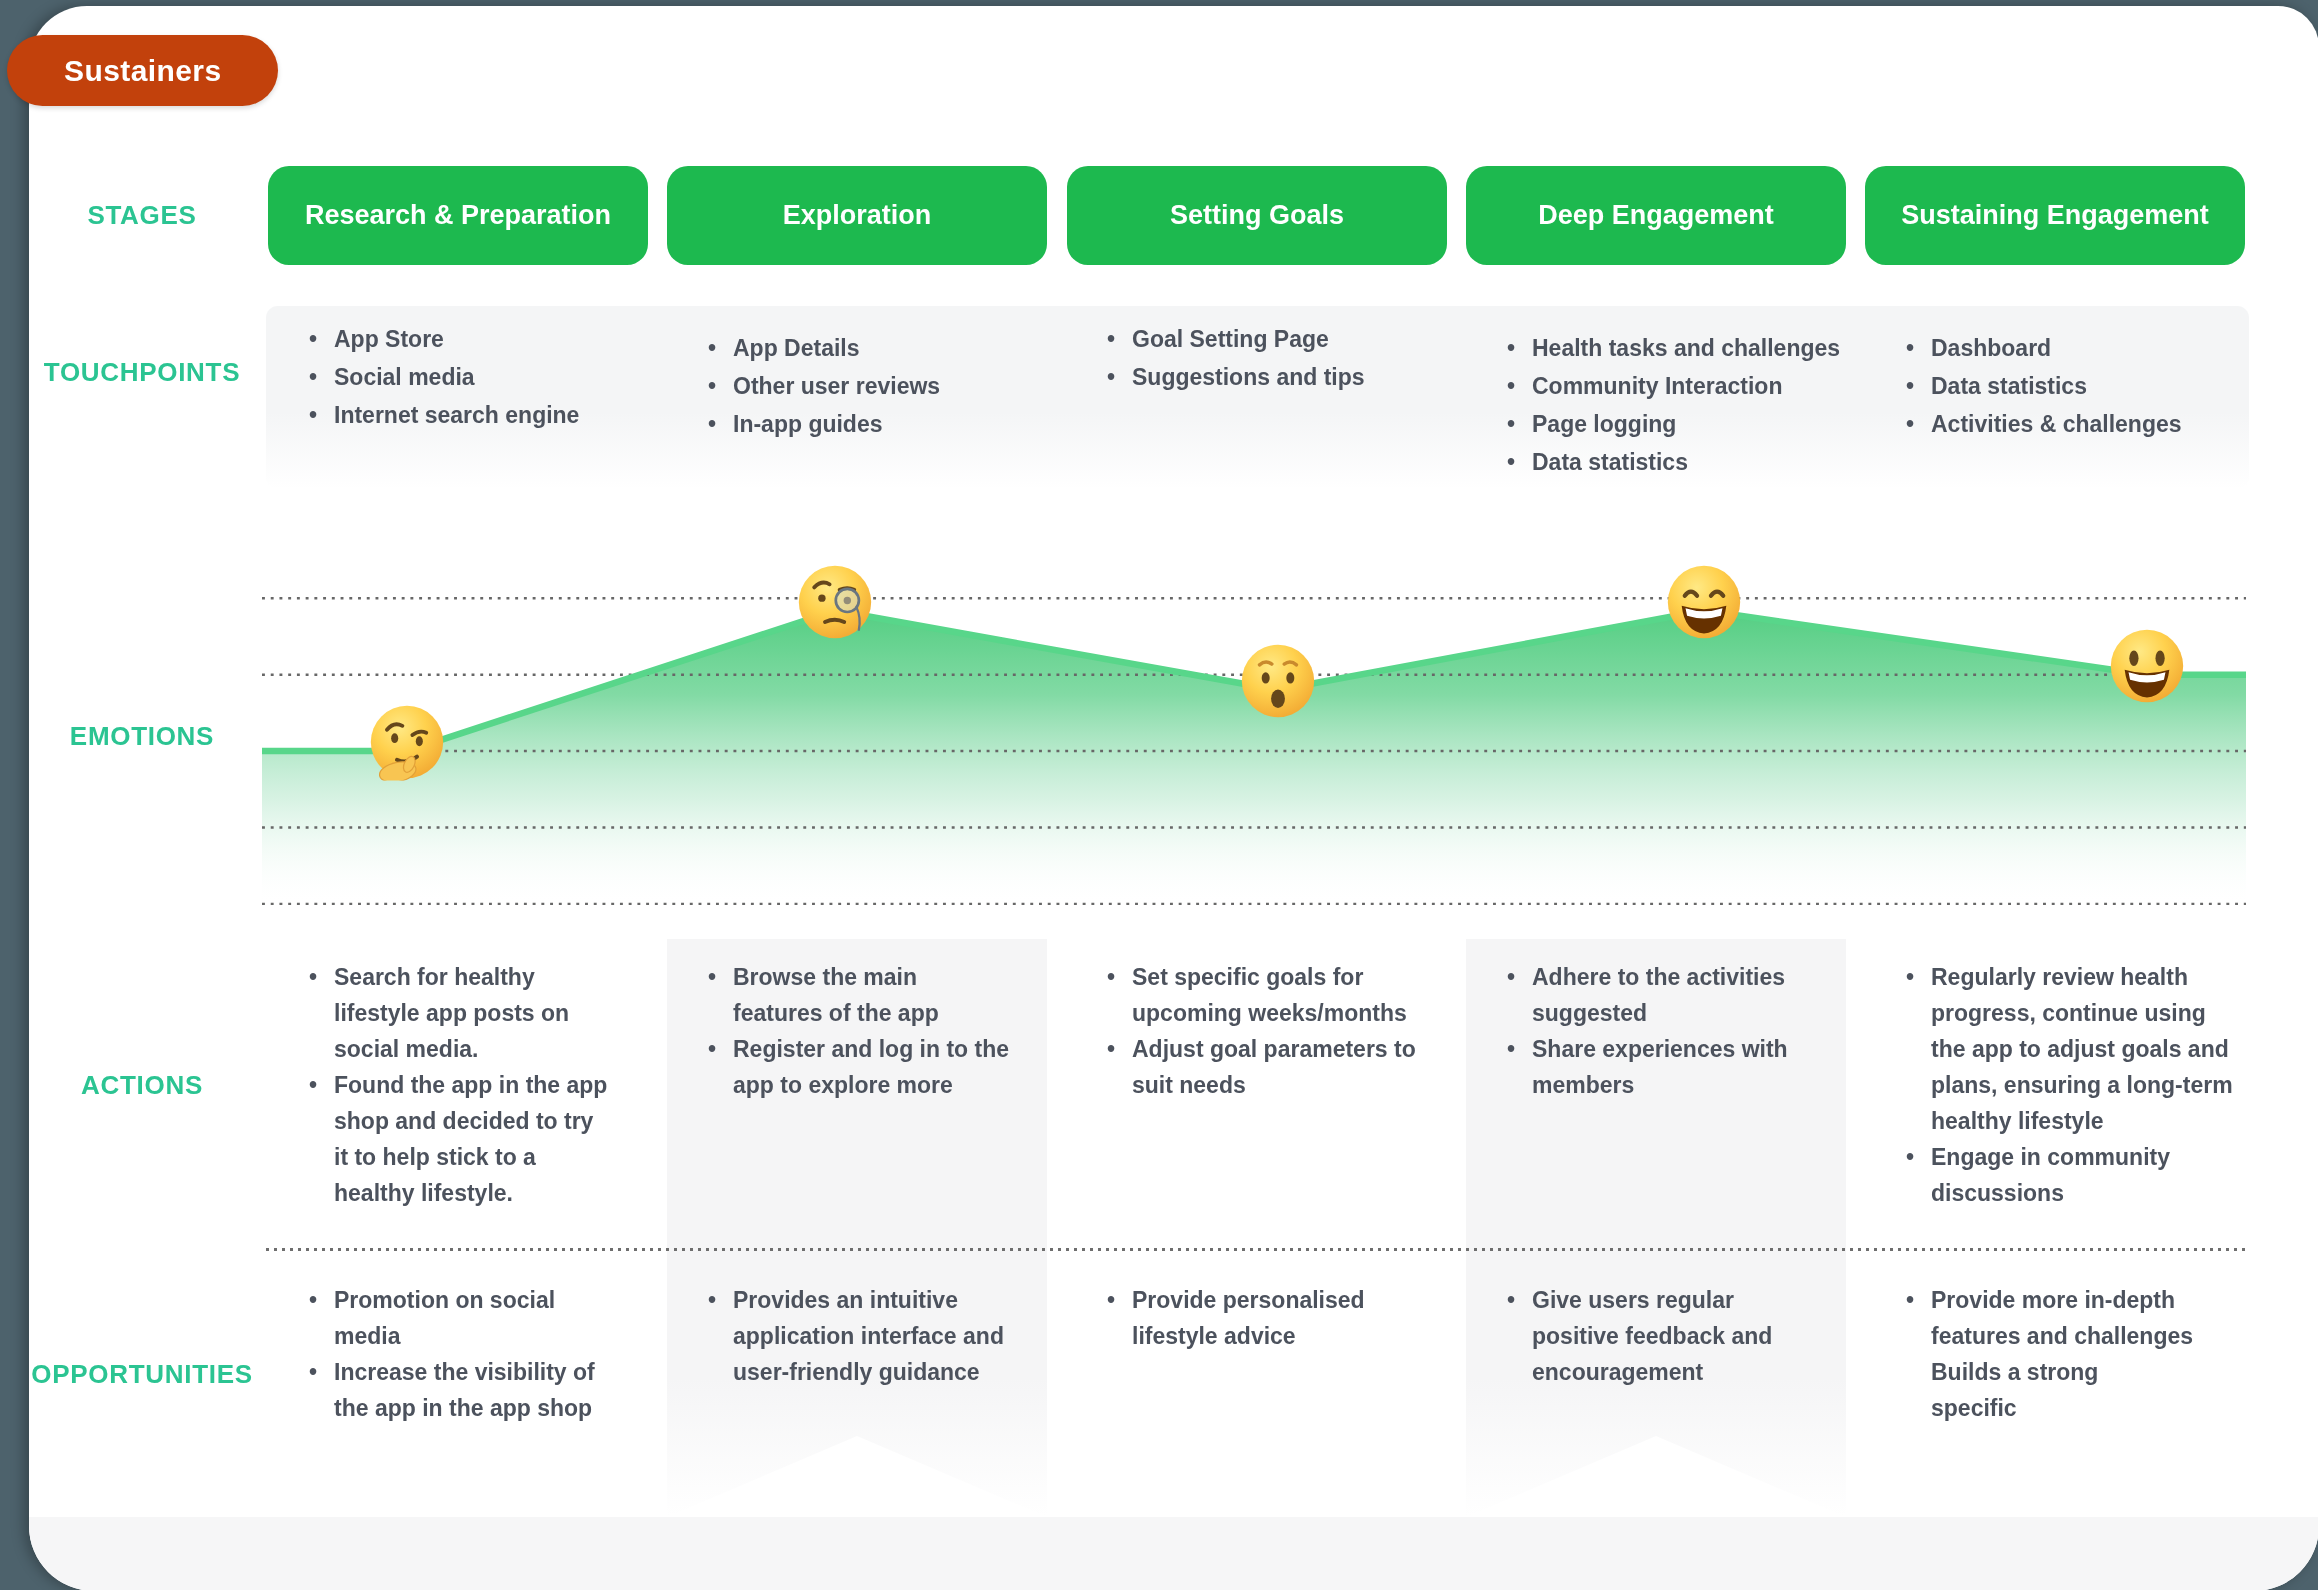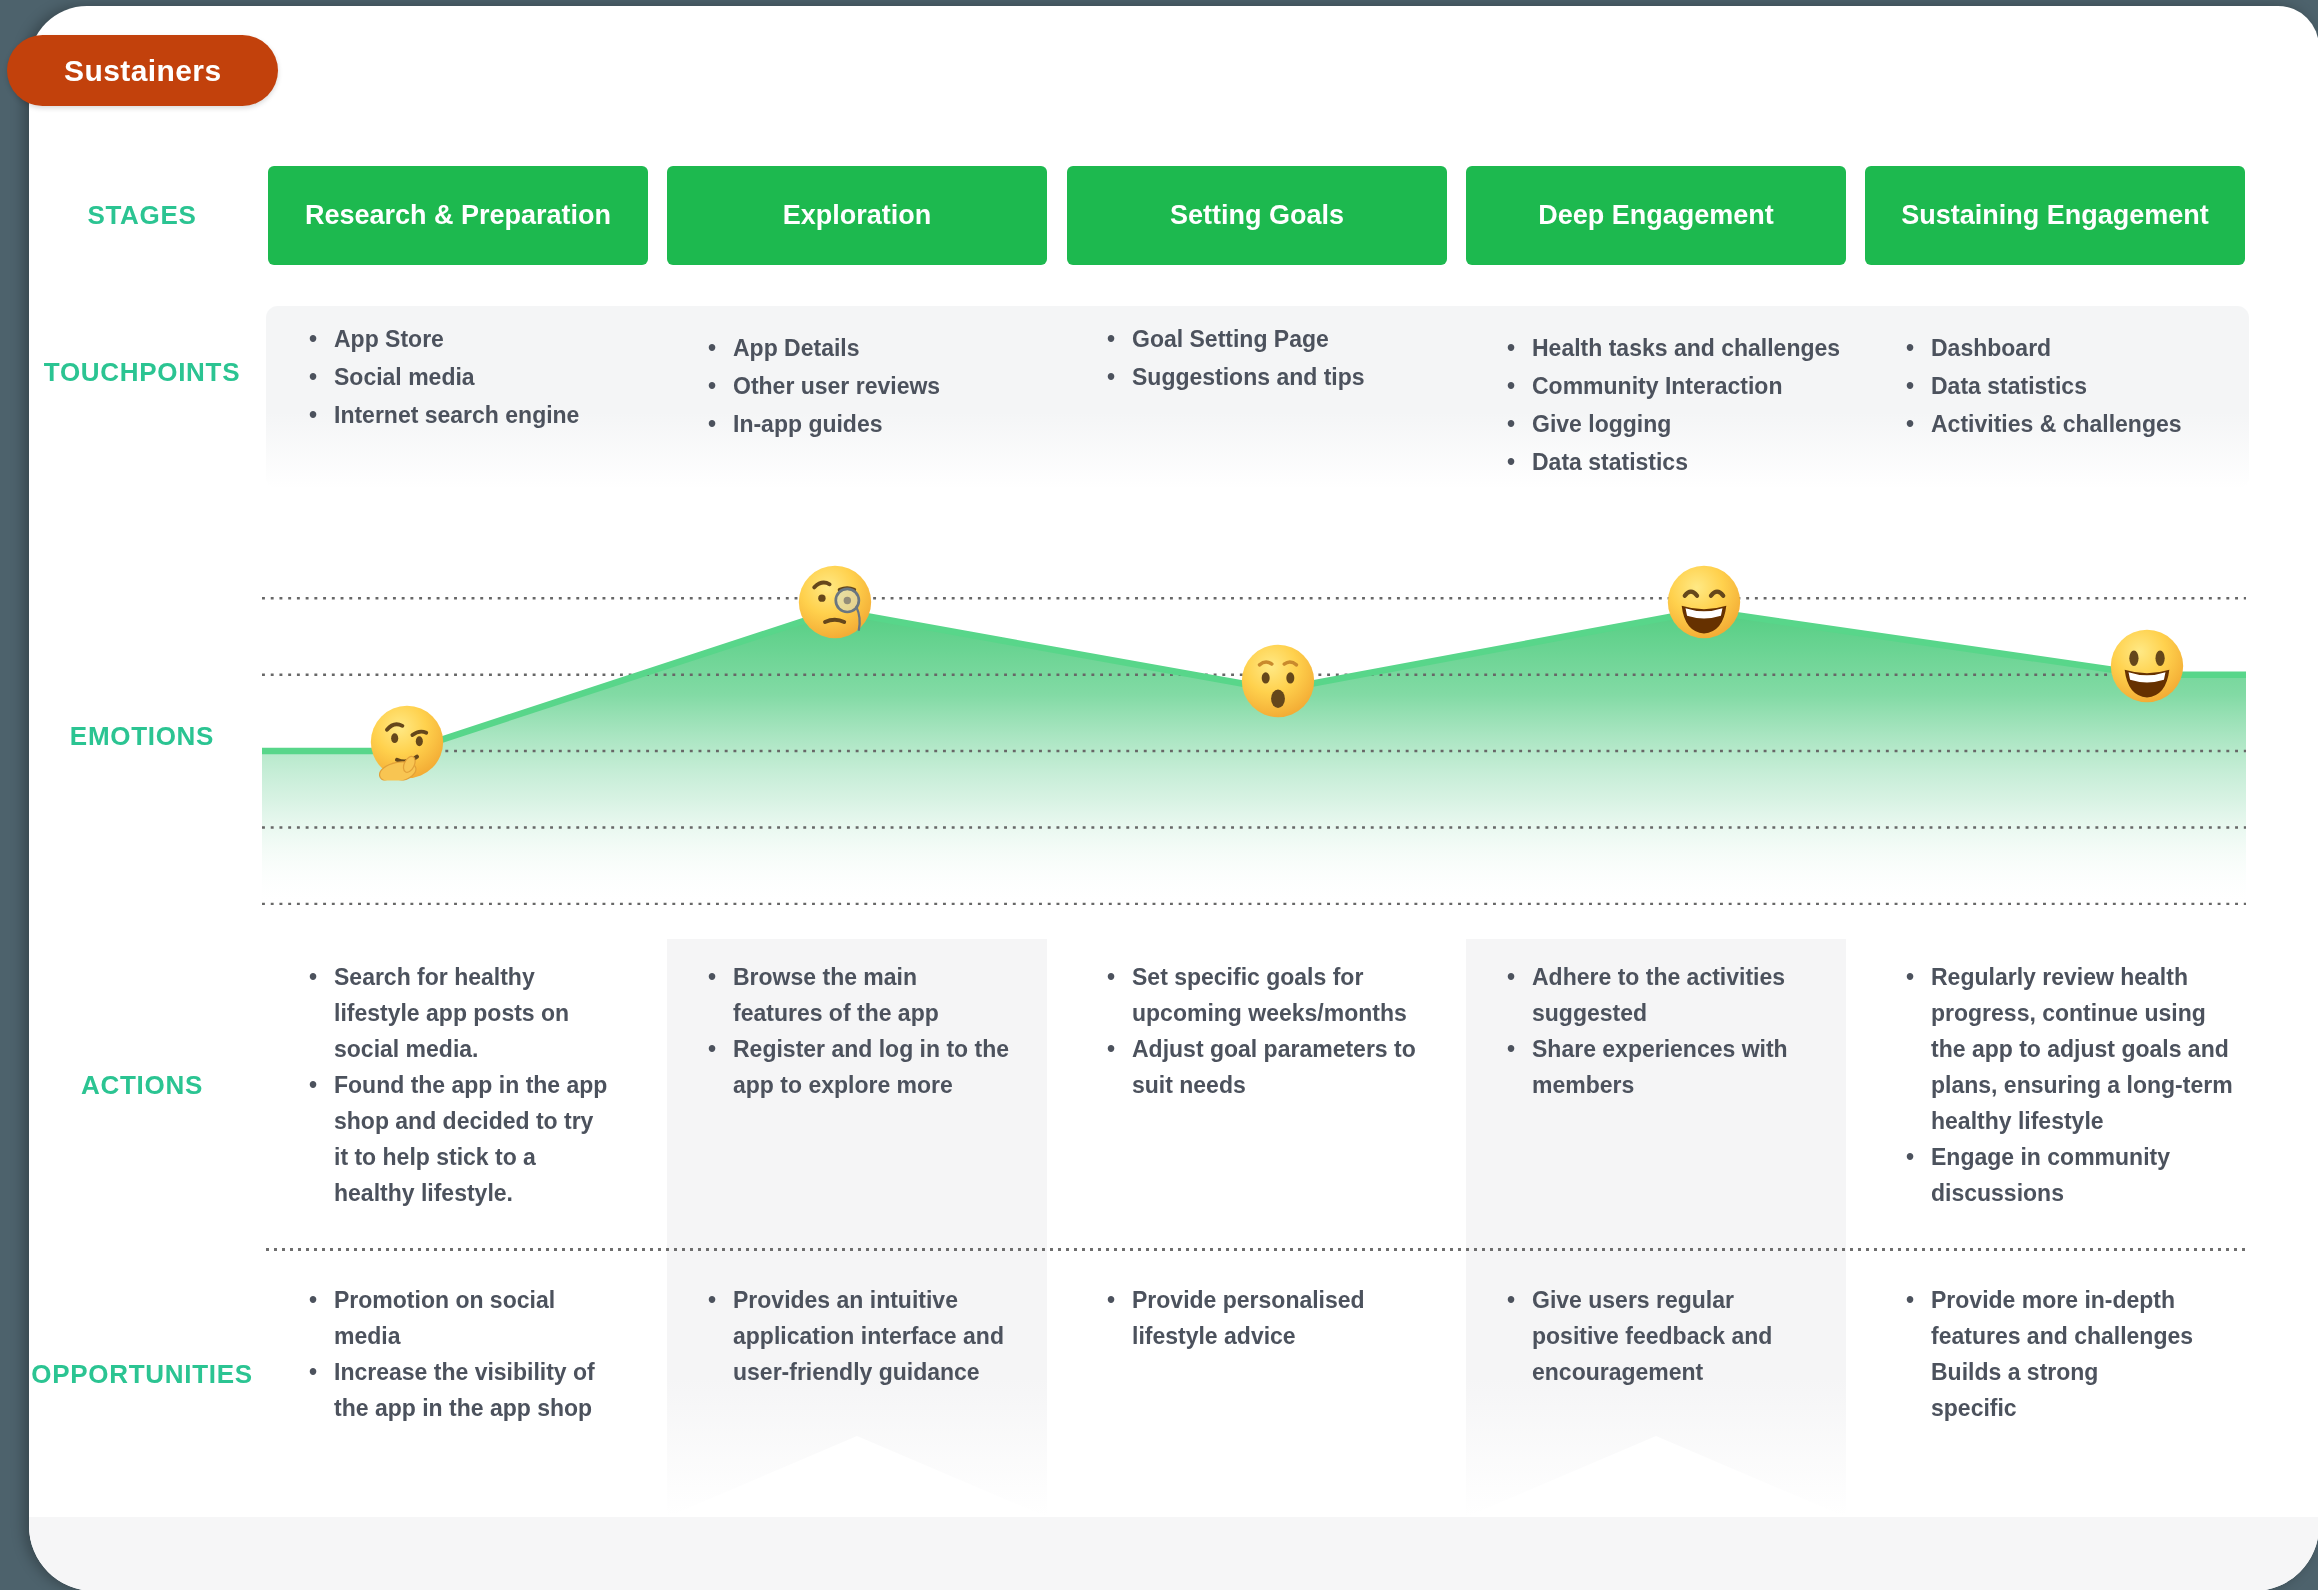--- a/index.html
+++ b/index.html
@@ -6,21 +6,21 @@
     font-family:"Liberation Sans",sans-serif;background:#4D626C;}
   .card{position:absolute;left:29px;top:5.8px;width:2290px;height:1585px;background:#FFFFFF;
     border-radius:58px 41px 65px 65px;box-shadow:-4.4px 0 13px rgba(0,0,0,.28);}
   .footer-band{position:absolute;left:0;bottom:0;width:100%;height:74px;background:#F6F6F7;
     border-radius:0 0 65px 65px;}
   .persona-pill{position:absolute;left:7.3px;top:35px;width:271px;height:71px;border-radius:36px;
     background:#c2410c;color:#fff;font-size:30px;font-weight:bold;display:flex;align-items:center;
     justify-content:center;z-index:30;box-shadow:0 2.2px 5.8px rgba(0,0,0,.15);letter-spacing:0.4px;}
   .row-label{position:absolute;left:22px;width:240px;text-align:center;color:#2BC492;
     font-size:26px;font-weight:bold;letter-spacing:0.7px;z-index:5;transform:translateY(-50%);}
-  .stage-btn{position:absolute;top:166px;width:380px;height:99px;background:#1DB94F;border-radius:6px;
+  .stage-btn{position:absolute;top:166px;width:380px;height:99px;background:#1DB94F;border-radius:21px;
     color:#fff;font-size:27px;font-weight:bold;display:flex;align-items:center;justify-content:center;z-index:4;}
   .tp-band{position:absolute;left:266px;top:306px;width:1983px;height:183px;border-radius:11.6px;
     background:linear-gradient(180deg,#F4F5F6 0%,#F4F5F6 58%,rgba(244,245,246,0) 100%);z-index:1;}
   ul.bullets{list-style:none;margin:0;padding:0;position:absolute;width:349px;z-index:6;}
   ul.bullets li{position:relative;padding-left:28px;font-size:23px;font-weight:bold;color:#4C525D;
     line-height:36px;white-space:pre-line;}
   ul.bullets li::before{content:"\2022";position:absolute;left:2.9px;top:0;color:#4C525D;}
   ul.tp li{line-height:38px;}
   .stripe{position:absolute;top:939px;width:380px;height:578px;z-index:0;
     background:linear-gradient(180deg,#F5F5F6 0%,#F5F5F6 76%,rgba(245,245,246,0) 100%);
@@ -65,21 +65,21 @@
     <li>Other user reviews</li>
     <li>In-app guides</li>
   </ul>
 <ul class="bullets tp" style="left:1104px;top:320px">
     <li>Goal Setting Page</li>
     <li>Suggestions and tips</li>
   </ul>
 <ul class="bullets tp" style="left:1504px;top:329px">
     <li>Health tasks and challenges</li>
     <li>Community Interaction</li>
-    <li>Give logging</li>
+    <li>Page logging</li>
     <li>Data statistics</li>
   </ul>
 <ul class="bullets tp" style="left:1903px;top:329px">
     <li>Dashboard</li>
     <li>Data statistics</li>
     <li>Activities &amp; challenges</li>
   </ul>
 
 <div class="stripe" style="left:667px"></div>
 <div class="stripe" style="left:1466px"></div>

